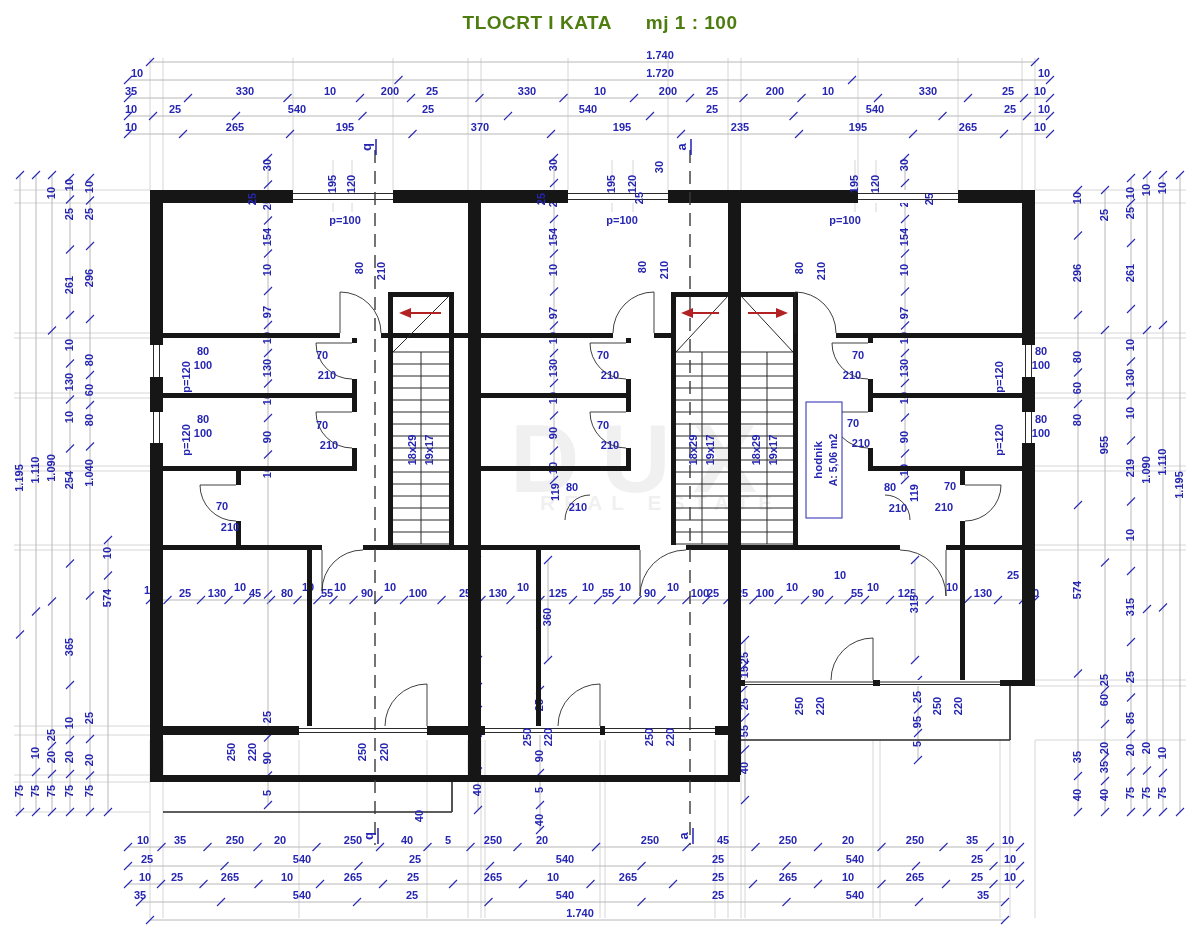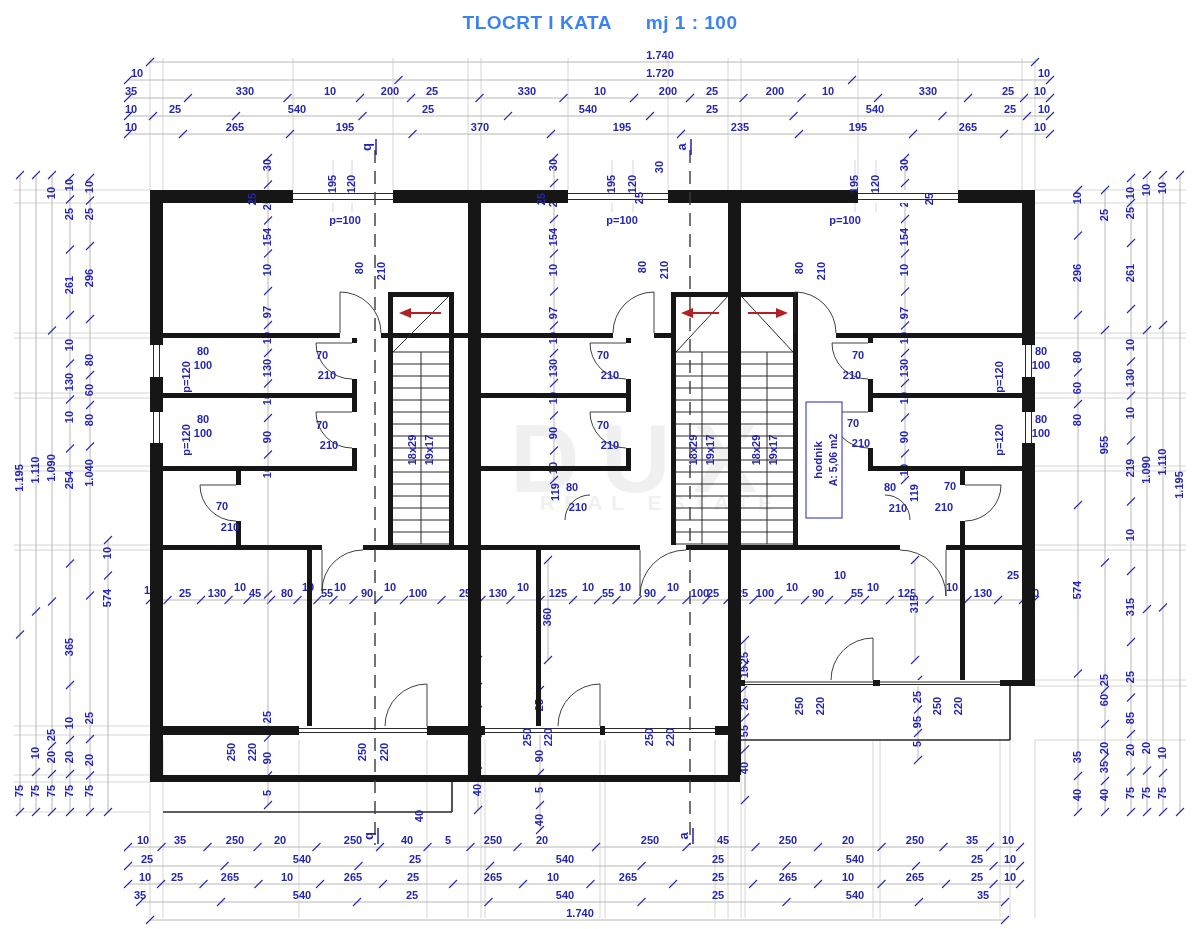--- a/index.html
+++ b/index.html
@@ -1,19 +1,19 @@
 <!DOCTYPE html>
 <html><head>
 <meta charset="utf-8">
 <style>
   html,body{margin:0;padding:0;background:#ffffff;}
   body{width:1200px;height:929px;position:relative;overflow:hidden;
        font-family:"Liberation Sans", sans-serif;}
   .title{position:absolute;top:12px;left:0;width:1200px;text-align:center;
-         color:#3b82f6;font-size:19px;font-weight:bold;letter-spacing:.5px;}
+         color:#4d7c0f;font-size:19px;font-weight:bold;letter-spacing:.5px;}
   .title .scale{margin-left:34px;}
   svg{position:absolute;top:0;left:0;}
   text.dim{font-family:"Liberation Sans",sans-serif;font-weight:600;}
   text.wm1{font-family:"Liberation Sans",sans-serif;font-weight:bold;letter-spacing:22px;}
   text.wm2{font-family:"Liberation Sans",sans-serif;font-weight:bold;letter-spacing:9px;}
 </style>
 </head>
 <body>
 
 <div class="title">

